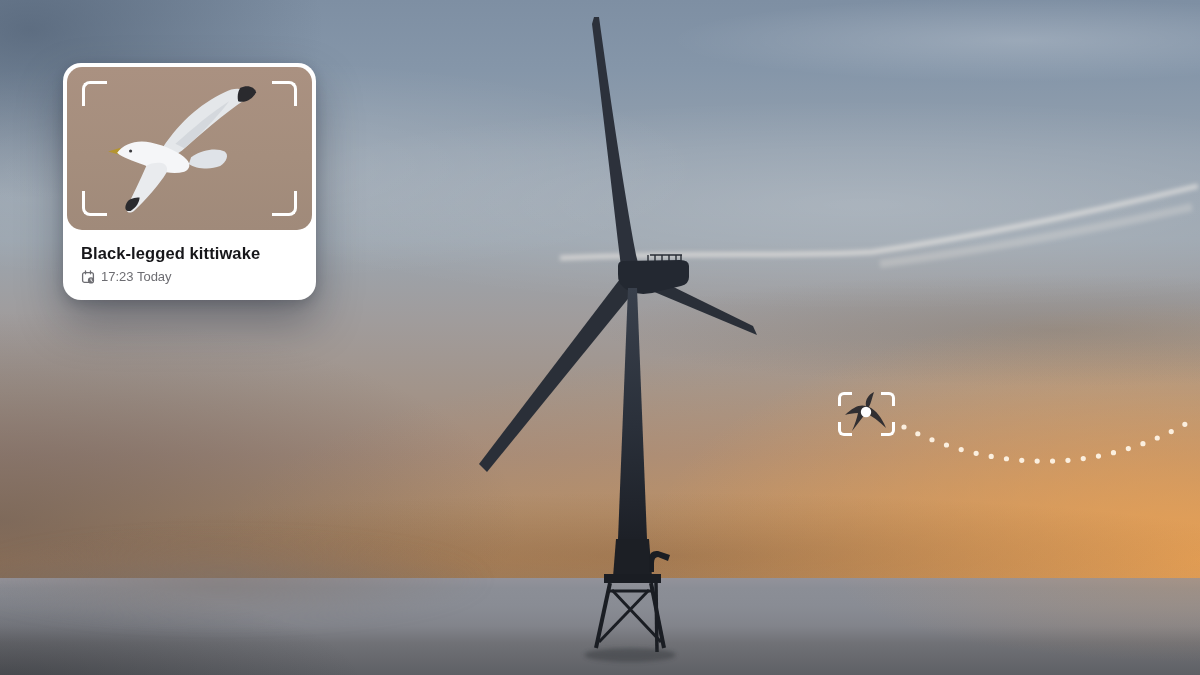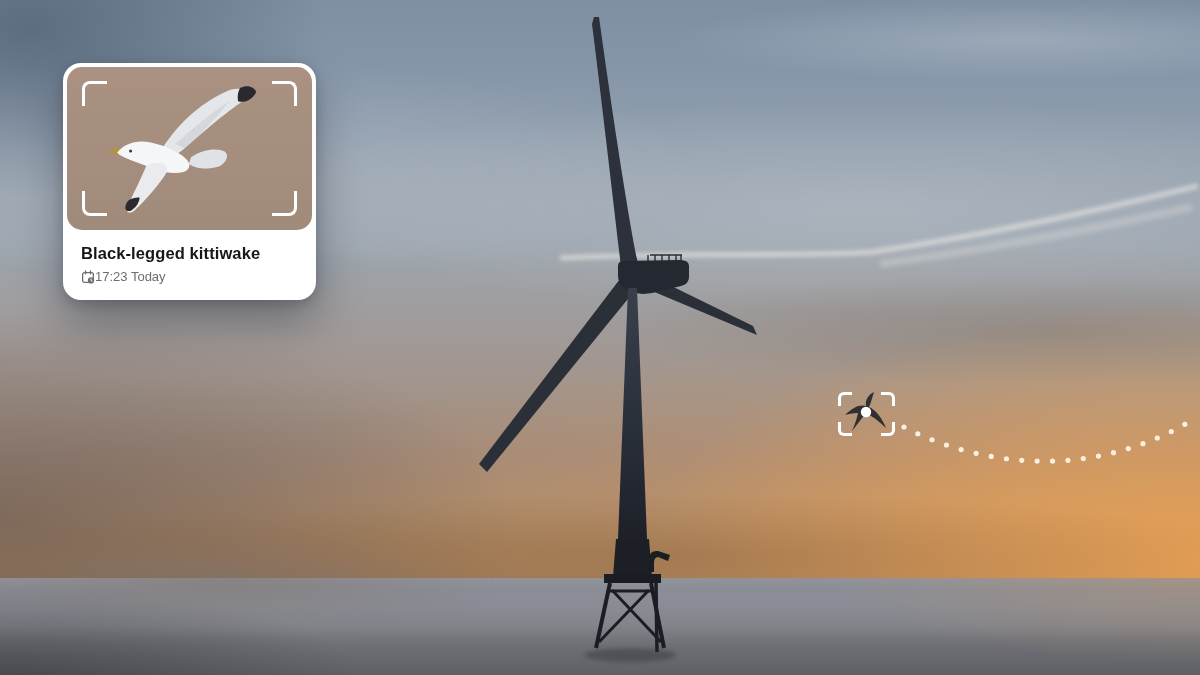--- a/index.html
+++ b/index.html
@@ -36,21 +36,21 @@
     padding:4px 4px 16px;box-sizing:border-box;
     box-shadow:0 22px 45px rgba(15,20,35,.35),0 4px 12px rgba(15,20,35,.18);}
   .card-photo{position:relative;height:163px;border-radius:15px;overflow:hidden;
     background:linear-gradient(180deg,#aa9181 0,#a58e7d 55%,#a08a7a 100%);}
   .fb{position:absolute;width:25px;height:25px;border:3.5px solid #fff;box-sizing:border-box;}
   .fb-tl{left:15px;top:14px;border-right:none;border-bottom:none;border-top-left-radius:8px;}
   .fb-tr{right:15px;top:14px;border-left:none;border-bottom:none;border-top-right-radius:8px;}
   .fb-bl{left:15px;bottom:14px;border-right:none;border-top:none;border-bottom-left-radius:8px;}
   .fb-br{right:15px;bottom:14px;border-left:none;border-top:none;border-bottom-right-radius:8px;}
   .card-title{margin:14px 14px 0;font-size:16.5px;font-weight:700;color:#17171a;letter-spacing:.1px;}
-  .card-time{display:flex;align-items:center;margin:6px 14px 0;color:#6d6d72;font-size:13px;}
+  .card-time{display:flex;align-items:center;gap:6px;margin:6px 14px 0;color:#6d6d72;font-size:13px;}
   .stats{margin:12px 14px 0;}
   .stat-row{display:flex;justify-content:space-between;align-items:center;height:33px;
     border-top:1px solid #ebebed;font-size:13px;}
   .stat-label{color:#6d6d72;}
   .stat-value{color:#17171a;font-weight:600;font-size:13px;}
 
   
   .reticle{position:absolute;left:838px;top:392px;width:57px;height:44px;}
   .rb{position:absolute;width:14px;height:14px;border:3px solid #fff;box-sizing:border-box;}
   .rb-tl{left:0;top:0;border-right:none;border-bottom:none;border-top-left-radius:6px;}

